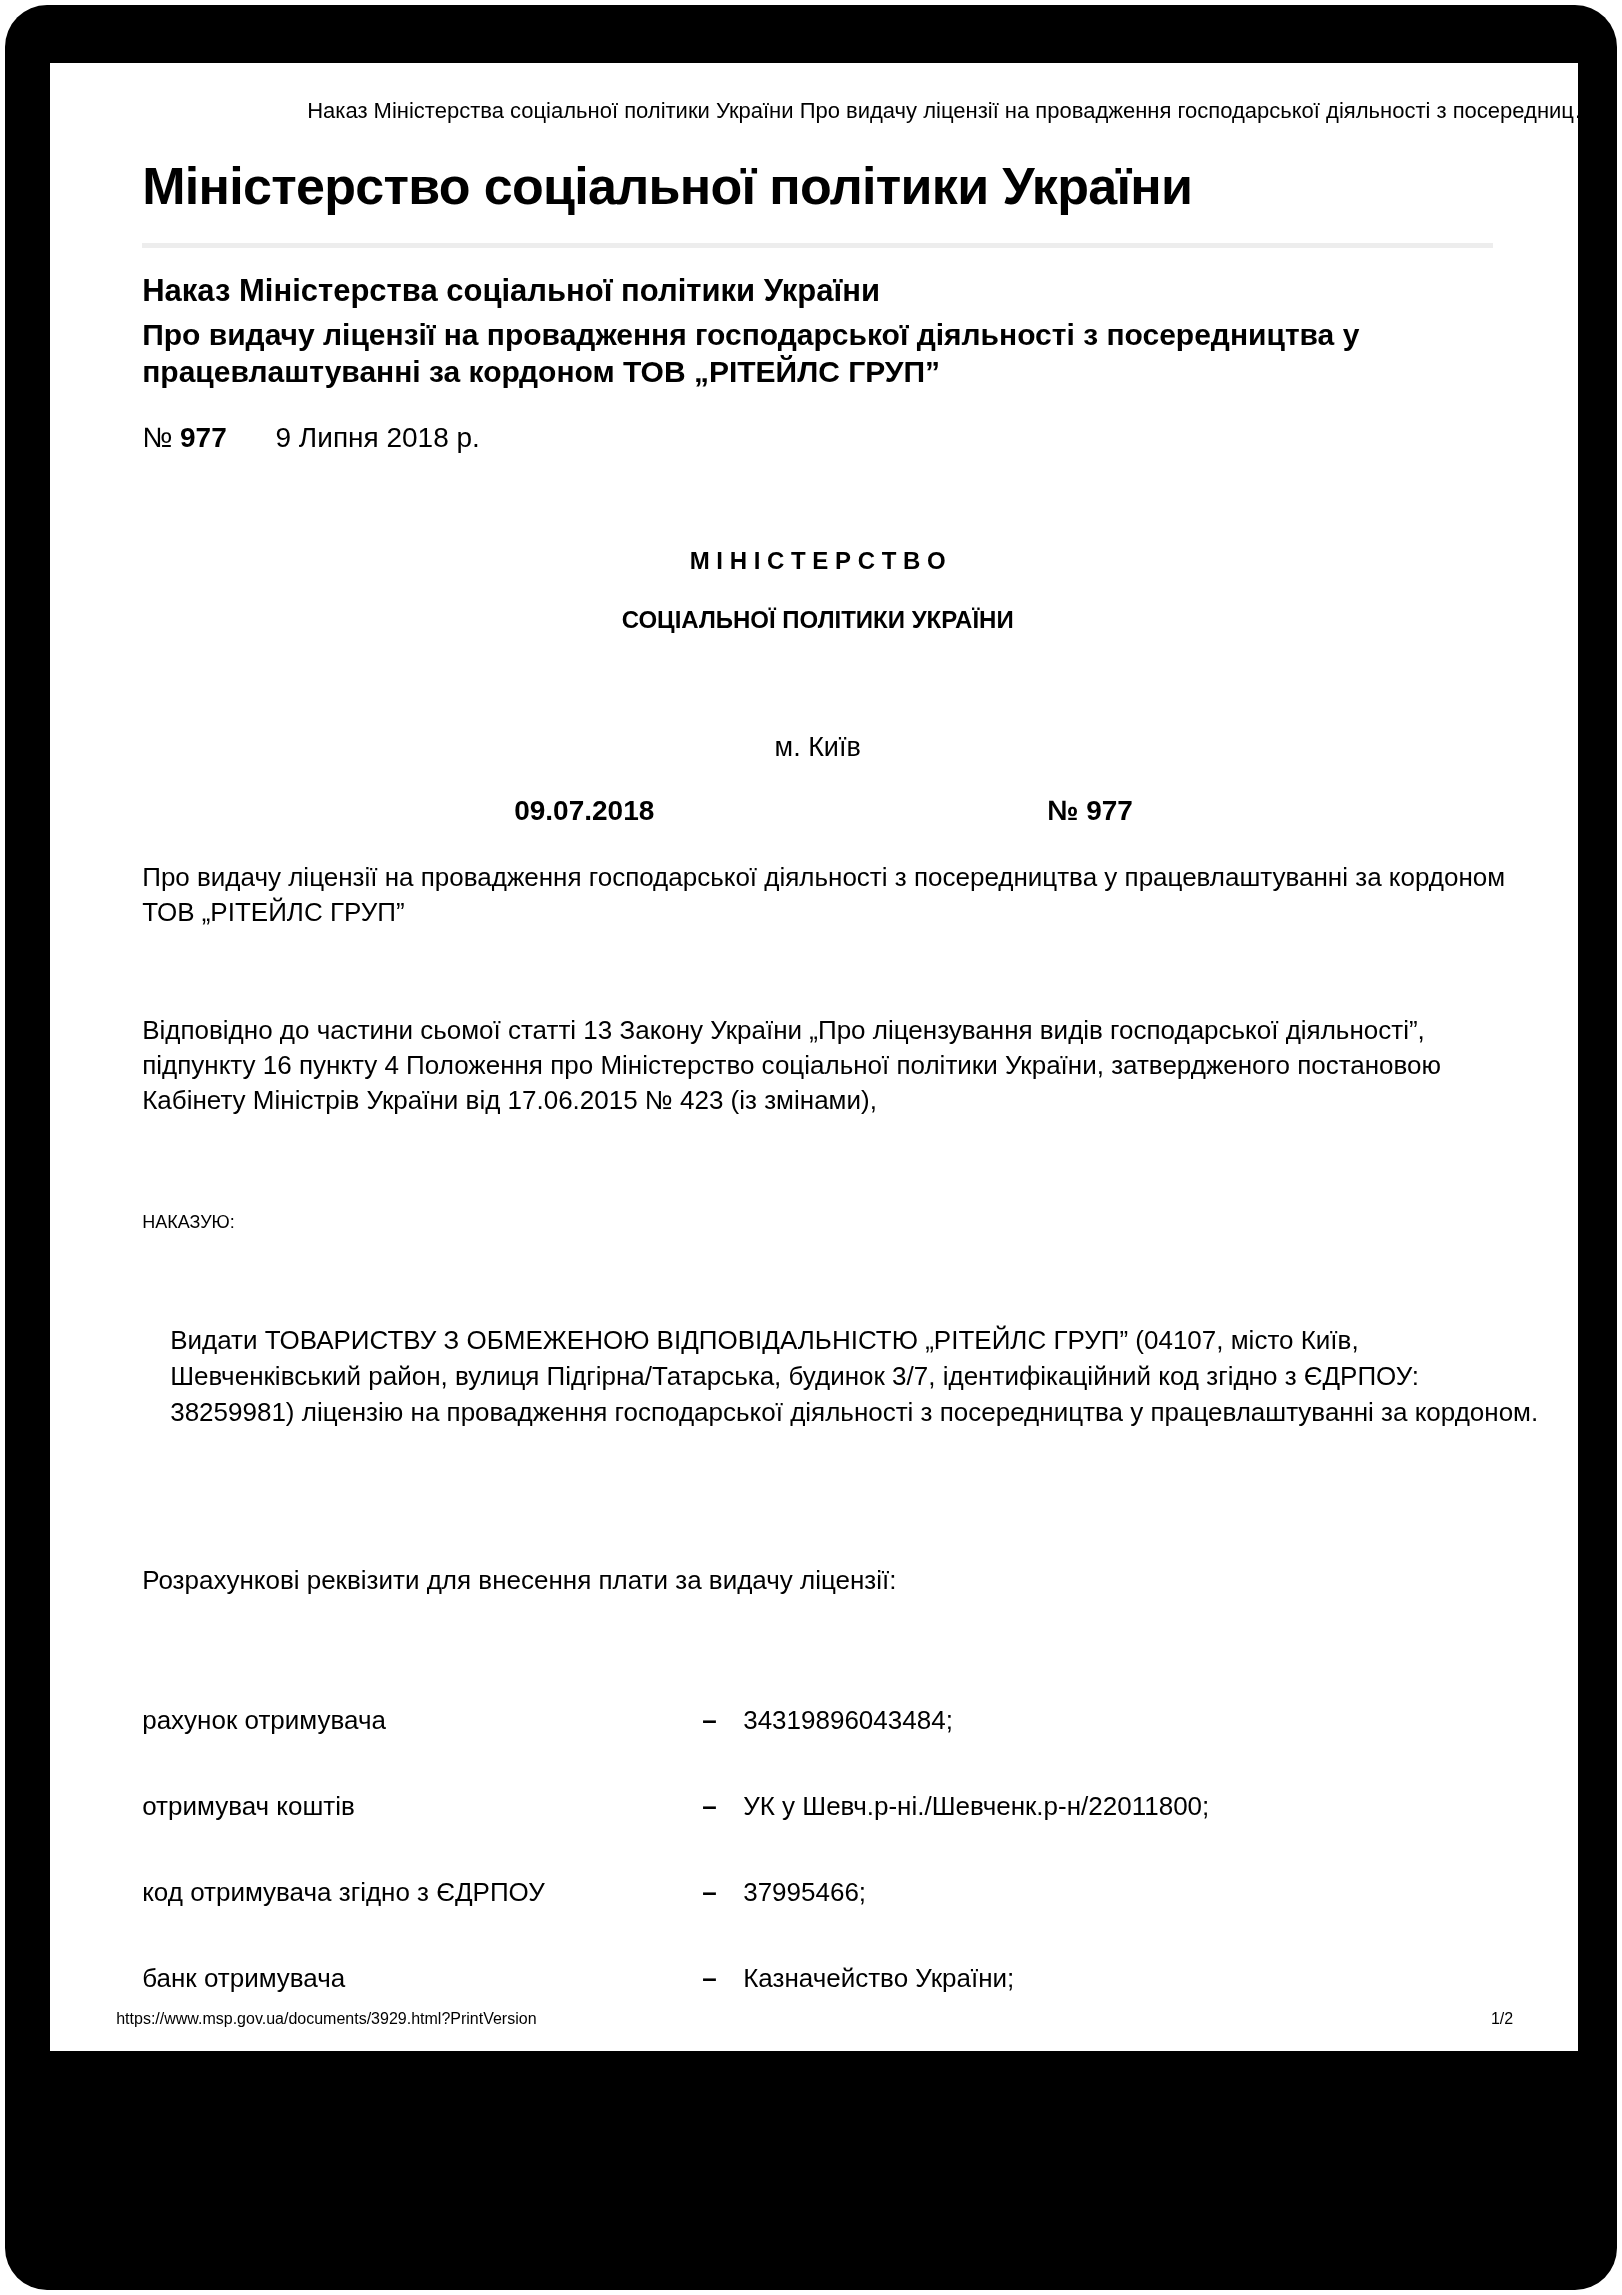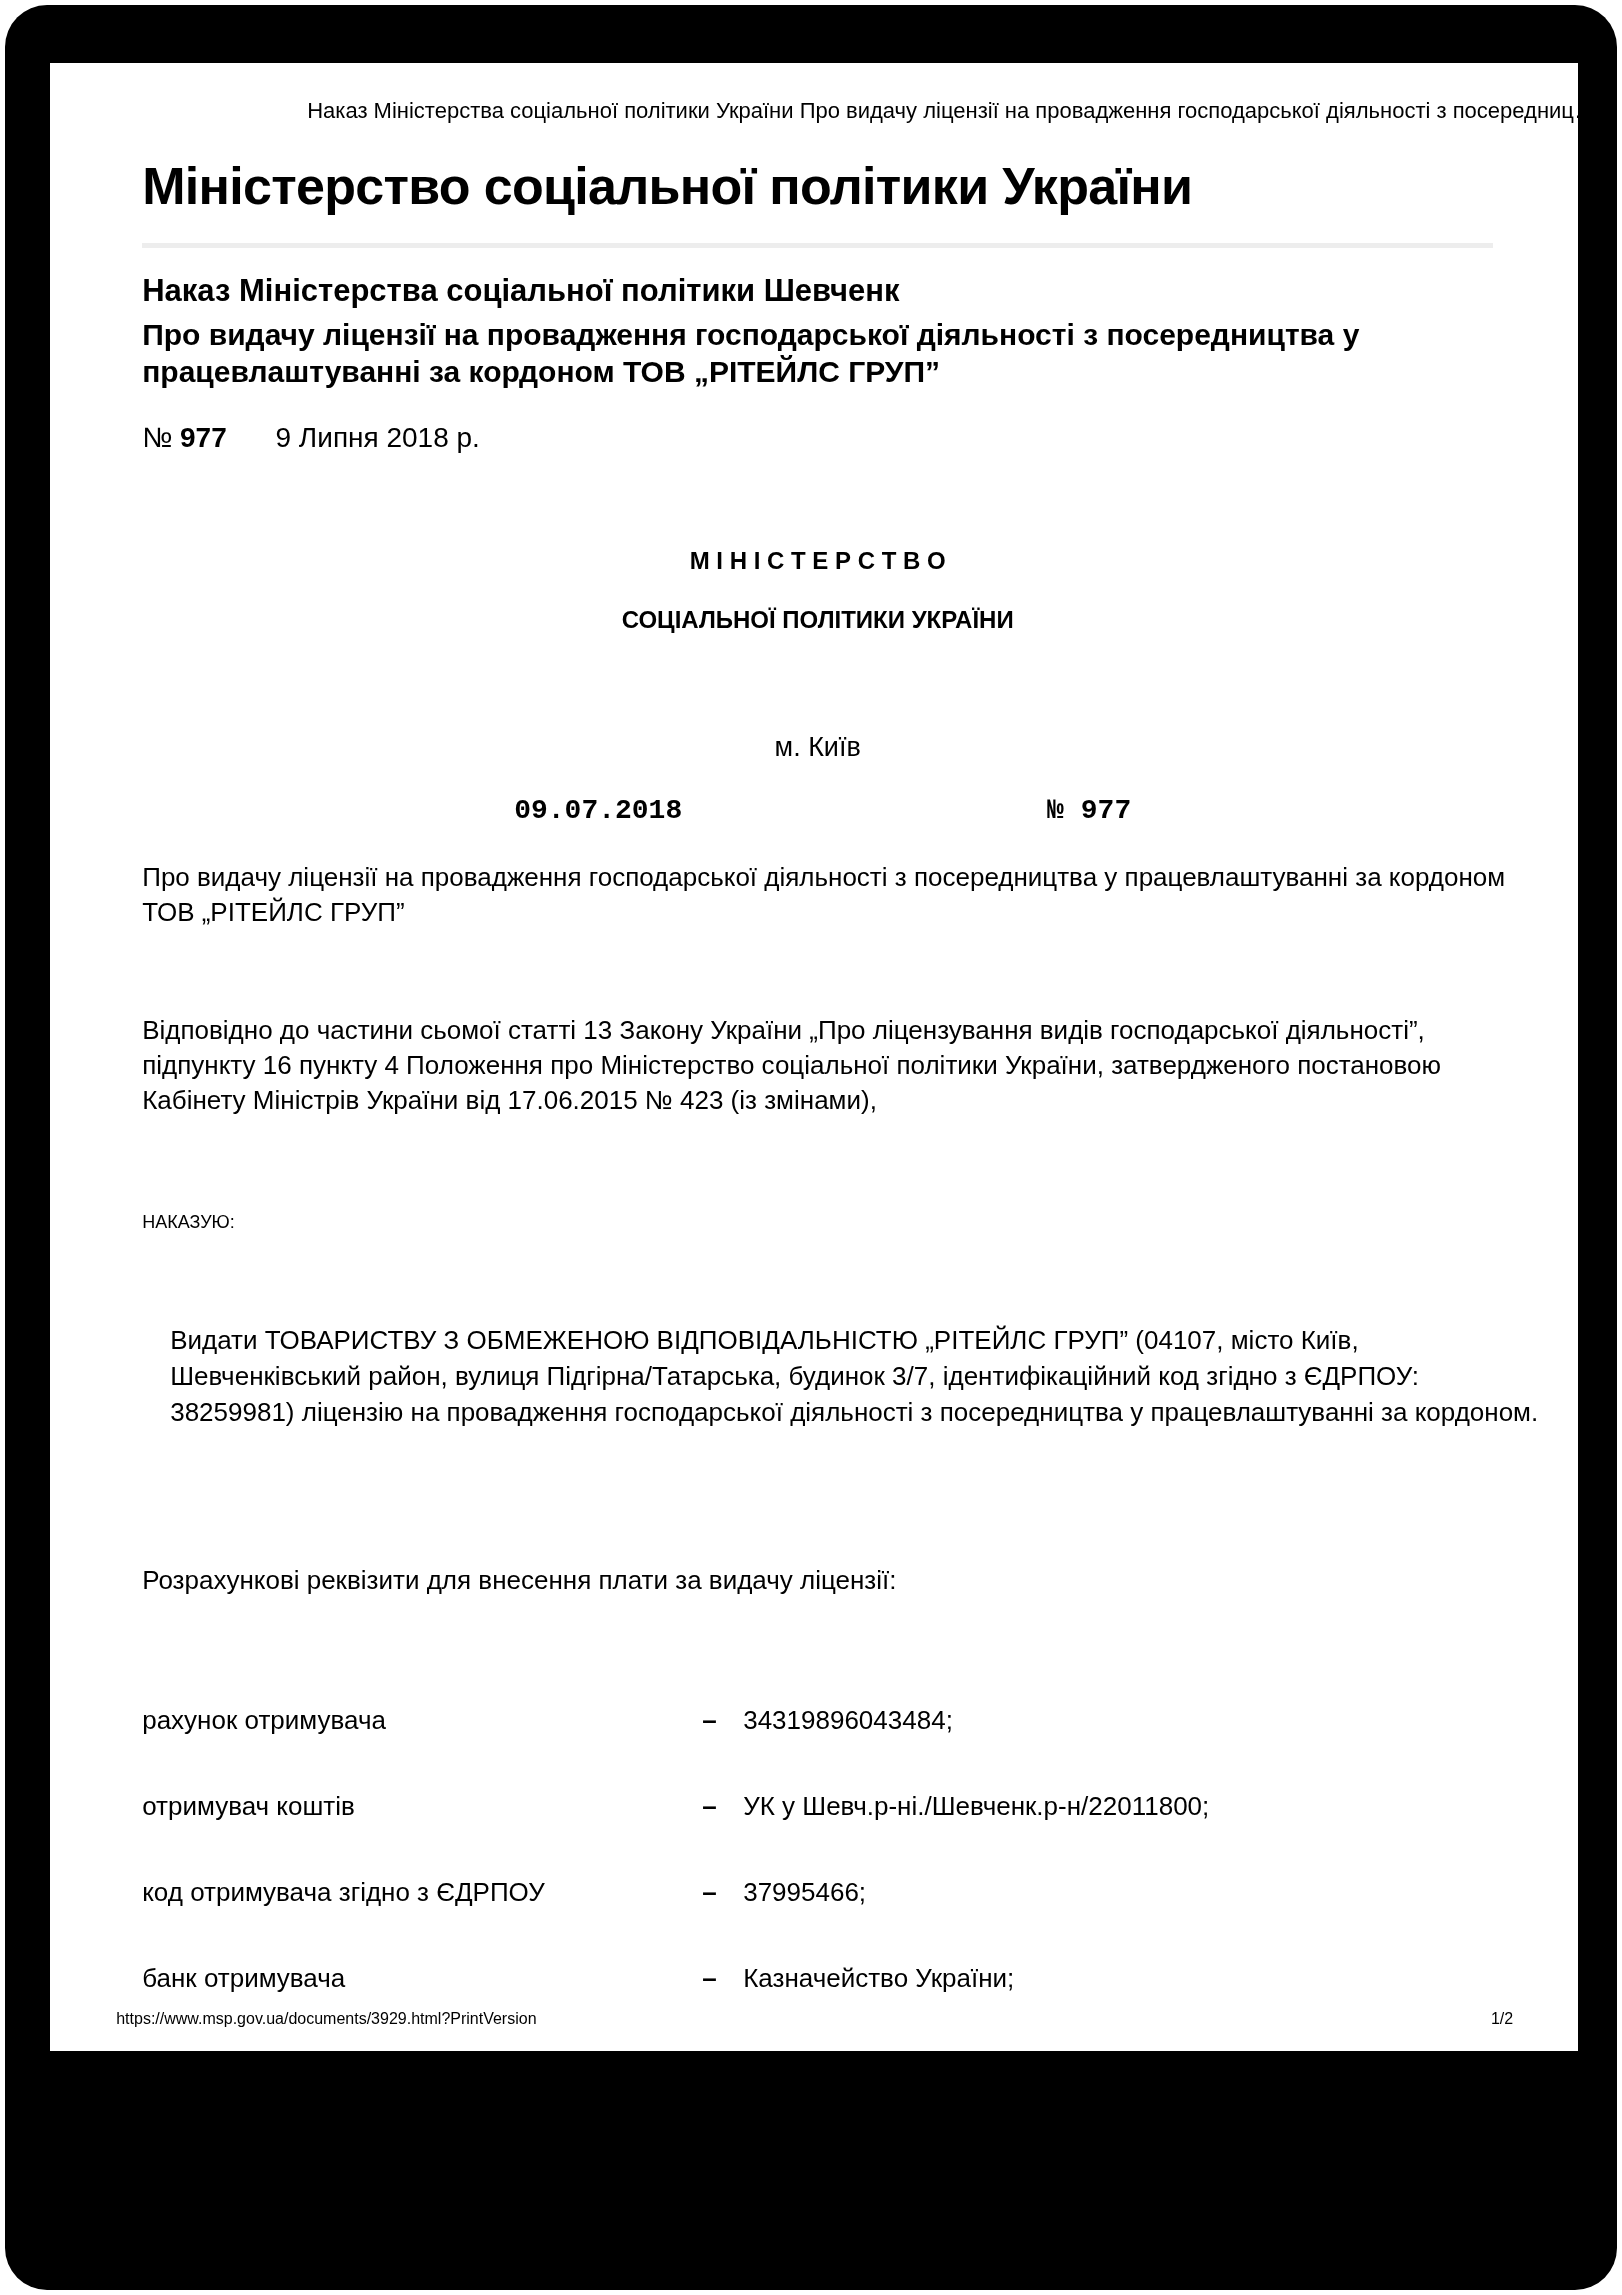--- a/index.html
+++ b/index.html
@@ -60,21 +60,21 @@
   .c-line {
     left: 92px; width: 1351px;
     text-align: center;
     font-size: 24px; font-weight: bold;
   }
   .c1 { top: 484px; }
   .c2 { top: 543px; }
   .c3 { top: 607px; }
   .c4 { top: 669px; font-weight: normal; font-size: 27px; }
 
-  .date-row { left: 92px; top: 732px; width: 1351px; height: 33px; font-family: Liberation Mono, monospace; }
+  .date-row { left: 92px; top: 732px; width: 1351px; height: 33px; }
   .date-row span { position: absolute; font-size: 28px; font-weight: bold; white-space: nowrap; }
   .date-numeric { left: 372px; }
   .num-full    { left: 905px; }
 
   .para {
     left: 92px; width: 1368px;
     font-size: 26px; line-height: 35px;
   }
   .para-subject { top: 797px; }
   .para-legal   { top: 950px; }
@@ -107,21 +107,21 @@
 
 <div class="frame">
   <div class="sheet">
 
     <div class="print-header">Наказ Міністерства соціальної політики України Про видачу ліцензії на провадження господарської діяльності з посередниц…</div>
 
     <div class="site-title">Міністерство соціальної політики України</div>
 
     <div class="rule"></div>
 
-    <div class="doc-title">Наказ Міністерства соціальної політики Шевченк</div>
+    <div class="doc-title">Наказ Міністерства соціальної політики України</div>
 
     <div class="doc-subtitle">Про видачу ліцензії на провадження господарської діяльності з посередництва у працевлаштуванні за кордоном ТОВ „РІТЕЙЛС ГРУП”</div>
 
     <div class="num-line">
       <span>№</span>
       <span class="num-value">977</span>
       <span class="date-human">9 Липня 2018 р.</span>
     </div>
 
     <div class="c-line c1">М І Н І С Т Е Р С Т В О</div>

